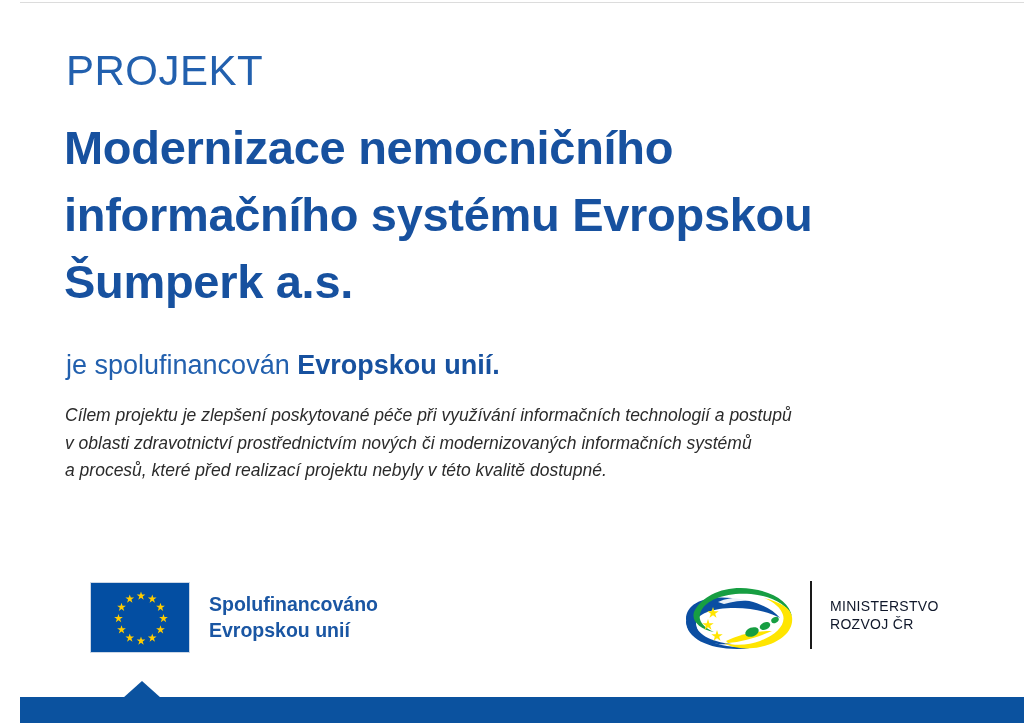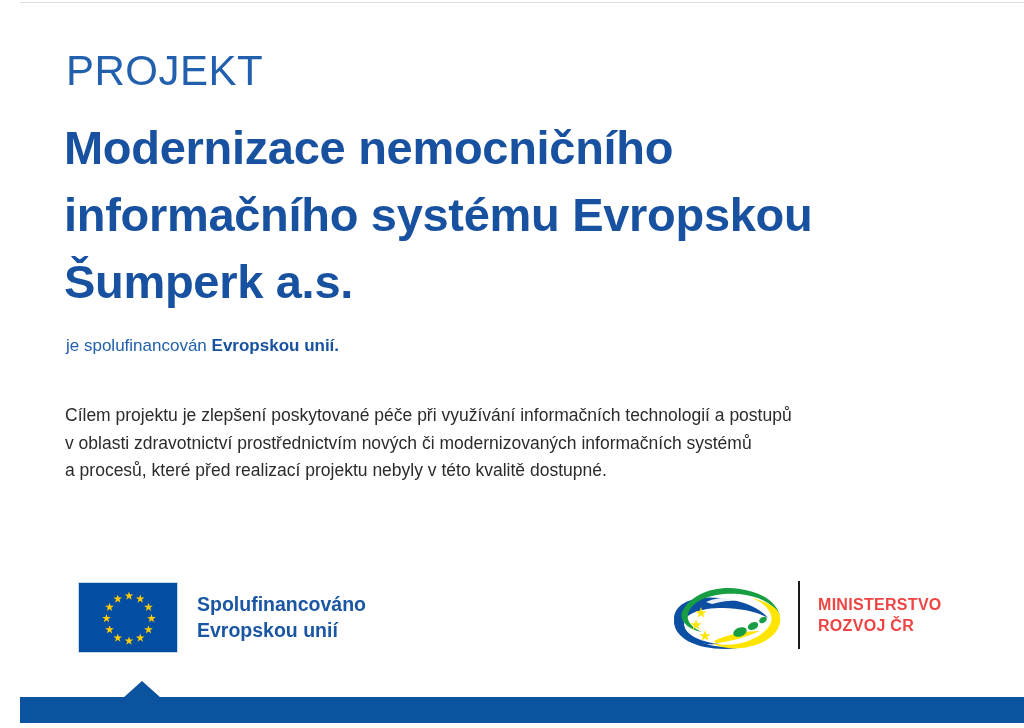--- a/index.html
+++ b/index.html
@@ -48,47 +48,48 @@
     font-size: 47px;
     font-weight: 700;
     color: #17519F;
     line-height: 1.43;
     letter-spacing: -0.3px;
   }
   .headline .hl-line { display: block; white-space: nowrap; }
 
   .subline {
     position: absolute;
-    left: 46px; top: 336px;
-    font-size: 17px;
+    left: 46px; top: 350px;
+    font-size: 27px;
     color: #2260AE;
     font-weight: 400;
     white-space: nowrap;
   }
   .subline .strong {
     font-weight: 700;
     color: #17519F;
   }
 
   
   .body-text {
     position: absolute;
     left: 45px; top: 402px;
     width: 960px;
     font-size: 17.5px;
     color: #2b2b2b;
     line-height: 1.58;
     font-weight: 400;
+    font-style: italic;
   }
   .body-text .bt-line { display: block; white-space: nowrap; }
 
   
   .logo-row {
     position: absolute;
-    left: 0; top: 565px;
+    left: 12px; top: 565px;
     width: 844px; height: 100px;
   }
 
   
   .eu-block {
     position: absolute;
     left: 58px; top: 17px;
     display: flex;
     align-items: center;
   }
@@ -127,23 +128,23 @@
   }
   .mmr-divider {
     width: 2px;
     height: 68px;
     background: #1a1a1a;
     margin-left: 12px;
     margin-right: 18px;
     flex: 0 0 auto;
   }
   .mmr-text {
-    font-size: 16px;
-    font-weight: 700;
-    color: #ef4444;
+    font-size: 14px;
+    font-weight: 400;
+    color: #0f172a;
     line-height: 1.32;
     letter-spacing: 0.3px;
     white-space: nowrap;
   }
   .mmr-text span { display: block; }
 
   
   .footer-bar {
     position: absolute;
     left: 0; top: 697px;

